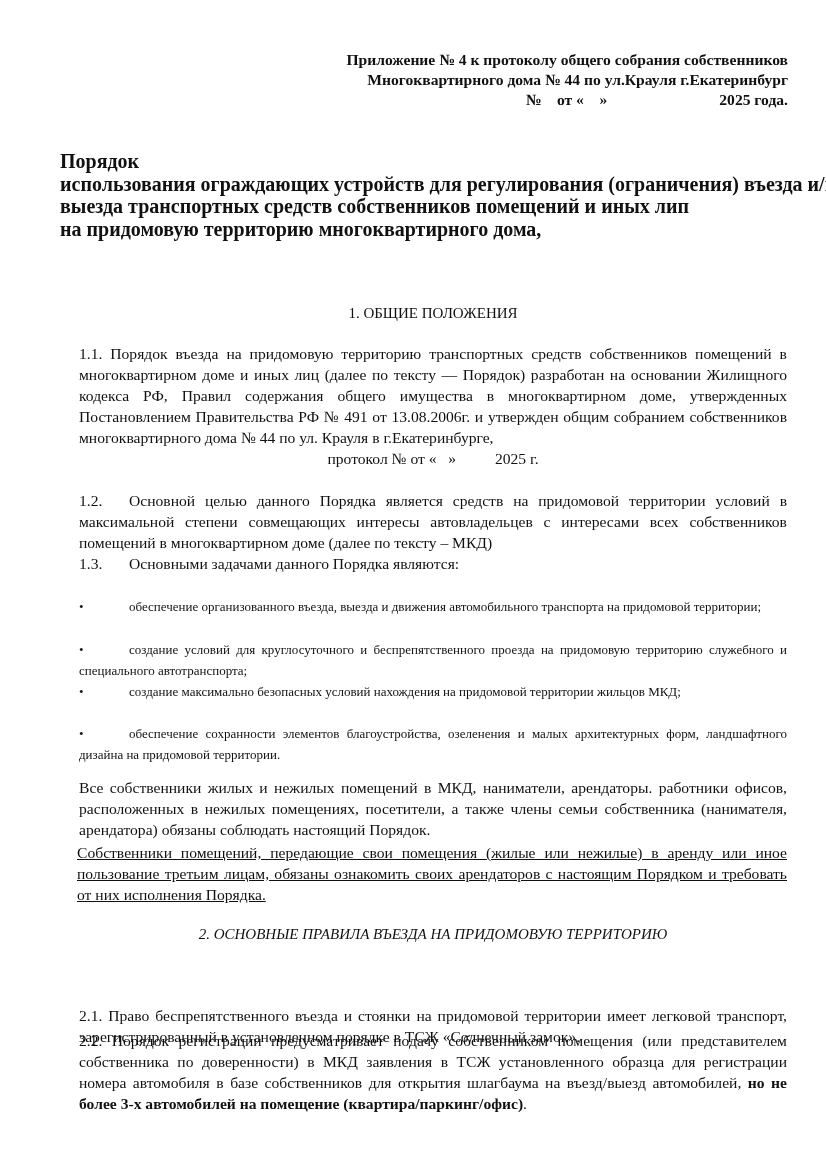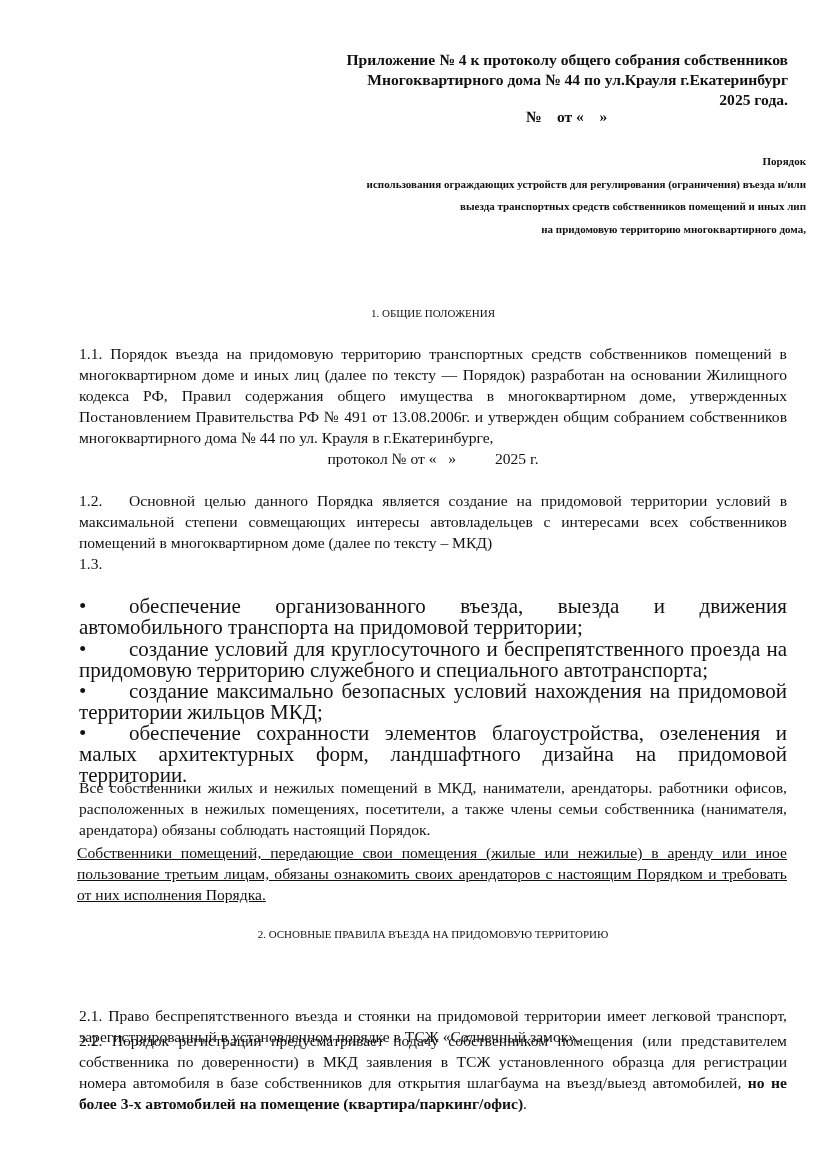--- a/index.html
+++ b/index.html
@@ -7,36 +7,36 @@
       width: 826px; height: 1169px; position: relative; overflow: hidden;
       font-family: "Liberation Serif", "DejaVu Serif", serif;
       color: #111111;
     }
     .page { position: absolute; left: 0; top: 0; width: 826px; height: 929px; }
     .hdr {
       position: absolute; right: 38px; top: 50px; width: 520px;
       text-align: right; font-weight: bold; font-size: 15.6px; line-height: 20px;
     }
     .hdr .line3 { display: flex; justify-content: flex-end; }
-    .hdr .line3 .sp1 { margin-right: 112px; margin-top: 17px; }
+    .hdr .line3 .sp1 { margin-right: 112px; }
     .title {
       position: absolute; left: 60px; width: 746px; top: 150px;
-      text-align: right; font-weight: bold; font-size: 11px; line-height: 22.5px;
+      text-align: left; font-weight: bold; font-size: 20px; line-height: 22.5px;
     }
     .section-h {
       position: absolute; left: 60px; width: 746px; text-align: center;
-      font-size: 11px; line-height: 20px;
+      font-size: 15px; line-height: 20px;
     }
     .para {
       position: absolute; left: 79px; width: 708px;
       font-size: 15.6px; line-height: 21px; text-align: justify;
     }
     .numline { display: flex; }
     .numline .num { width: 50px; flex: none; }
-    .bullet-item { position: absolute; left: 79px; width: 708px; font-size: 21px; line-height: 21px; text-align: justify; }
+    .bullet-item { position: absolute; left: 79px; width: 708px; font-size: 13px; line-height: 21px; text-align: justify; }
     .bullet-item .dot { display: inline-block; width: 50px; }
     .justify-last { text-align-last: justify; }
     b { font-weight: bold; }
   </style>
 </head>
 <body>
 
 <div class="page">
 
   <div class="hdr">
@@ -58,46 +58,47 @@
   <div class="section-h" style="top:303px;">1. ОБЩИЕ ПОЛОЖЕНИЯ</div>
 
   <div class="para" style="top:343px;">
     <span>1.1. Порядок въезда на придомовую территорию транспортных средств собственников помещений в многоквартирном доме и иных лиц (далее по тексту — Порядок) разработан на основании Жилищного кодекса РФ, Правил содержания общего имущества в многоквартирном доме, утвержденных Постановлением Правительства РФ № 491 от 13.08.2006г.  и утвержден общим собранием собственников многоквартирного дома № 44 по ул. Крауля в г.Екатеринбурге,</span>
     <div style="white-space:pre; text-align:center;">протокол № от «   »          2025 г.</div>
   </div>
 
   <div class="para" style="top:490px;">
     <div class="numline">
       <span class="num">1.2.</span>
-      <span class="justify-last" style="flex:1;">Основной целью данного Порядка является создание на придомовой территории условий в</span>
+      <span class="justify-last" style="flex:1;">Основной целью данного Порядка является средств на придомовой территории условий в</span>
     </div>
     <div>максимальной степени совмещающих интересы автовладельцев с интересами всех собственников помещений в многоквартирном доме (далее по тексту – МКД)</div>
     <div class="numline">
       <span class="num">1.3.</span>
+      <span>Основными задачами данного Порядка являются:</span>
     </div>
   </div>
 
   <div class="bullet-item" style="top:596px;">
     <span class="dot">•</span><span>обеспечение организованного въезда, выезда и движения автомобильного транспорта на придомовой территории;</span>
   </div>
   <div class="bullet-item" style="top:639px;">
     <span class="dot">•</span><span>создание условий для круглосуточного и беспрепятственного проезда на придомовую территорию служебного и специального автотранспорта;</span>
   </div>
   <div class="bullet-item" style="top:681px;">
     <span class="dot">•</span><span>создание максимально безопасных условий нахождения на придомовой территории жильцов МКД;</span>
   </div>
   <div class="bullet-item" style="top:723px;">
     <span class="dot">•</span><span>обеспечение сохранности элементов благоустройства, озеленения и малых архитектурных форм, ландшафтного дизайна на придомовой территории.</span>
   </div>
 
   <div class="para" style="top:777px;">Все собственники жилых и нежилых помещений в МКД, наниматели, арендаторы. работники офисов, расположенных в нежилых помещениях, посетители, а также члены семьи собственника (нанимателя, арендатора) обязаны соблюдать настоящий Порядок.</div>
 
   <div class="para" style="top:842px; left:77px; width:710px;text-decoration:underline;">Собственники помещений, передающие свои помещения (жилые или нежилые) в аренду или иное пользование третьим лицам, обязаны ознакомить своих арендаторов с настоящим Порядком и требовать от них исполнения Порядка.</div>
 
-  <div class="section-h" style="top:924px;">2. ОСНОВНЫЕ ПРАВИЛА ВЪЕЗДА НА ПРИДОМОВУЮ ТЕРРИТОРИЮ</div>
+  <div class="section-h" style="top:924px;font-style:italic;">2. ОСНОВНЫЕ ПРАВИЛА ВЪЕЗДА НА ПРИДОМОВУЮ ТЕРРИТОРИЮ</div>
 
   <div class="para" style="top:965px;margin-top:40px;">2.1. Право беспрепятственного въезда и стоянки на придомовой территории имеет легковой транспорт, зарегистрированный в установленном порядке в ТСЖ «Солнечный замок».</div>
 
   <div class="para" style="top:1030px;">
     <span>2.2. Порядок регистрации предусматривает подачу собственником помещения (или представителем собственника по доверенности) в МКД заявления в ТСЖ установленного образца для регистрации номера автомобиля в базе собственников для открытия шлагбаума на въезд/выезд автомобилей, </span><b>но не более 3-х автомобилей на помещение (квартира/паркинг/офис)</b><span>.</span>
   </div>
 
 </div>
 
 </body></html>

